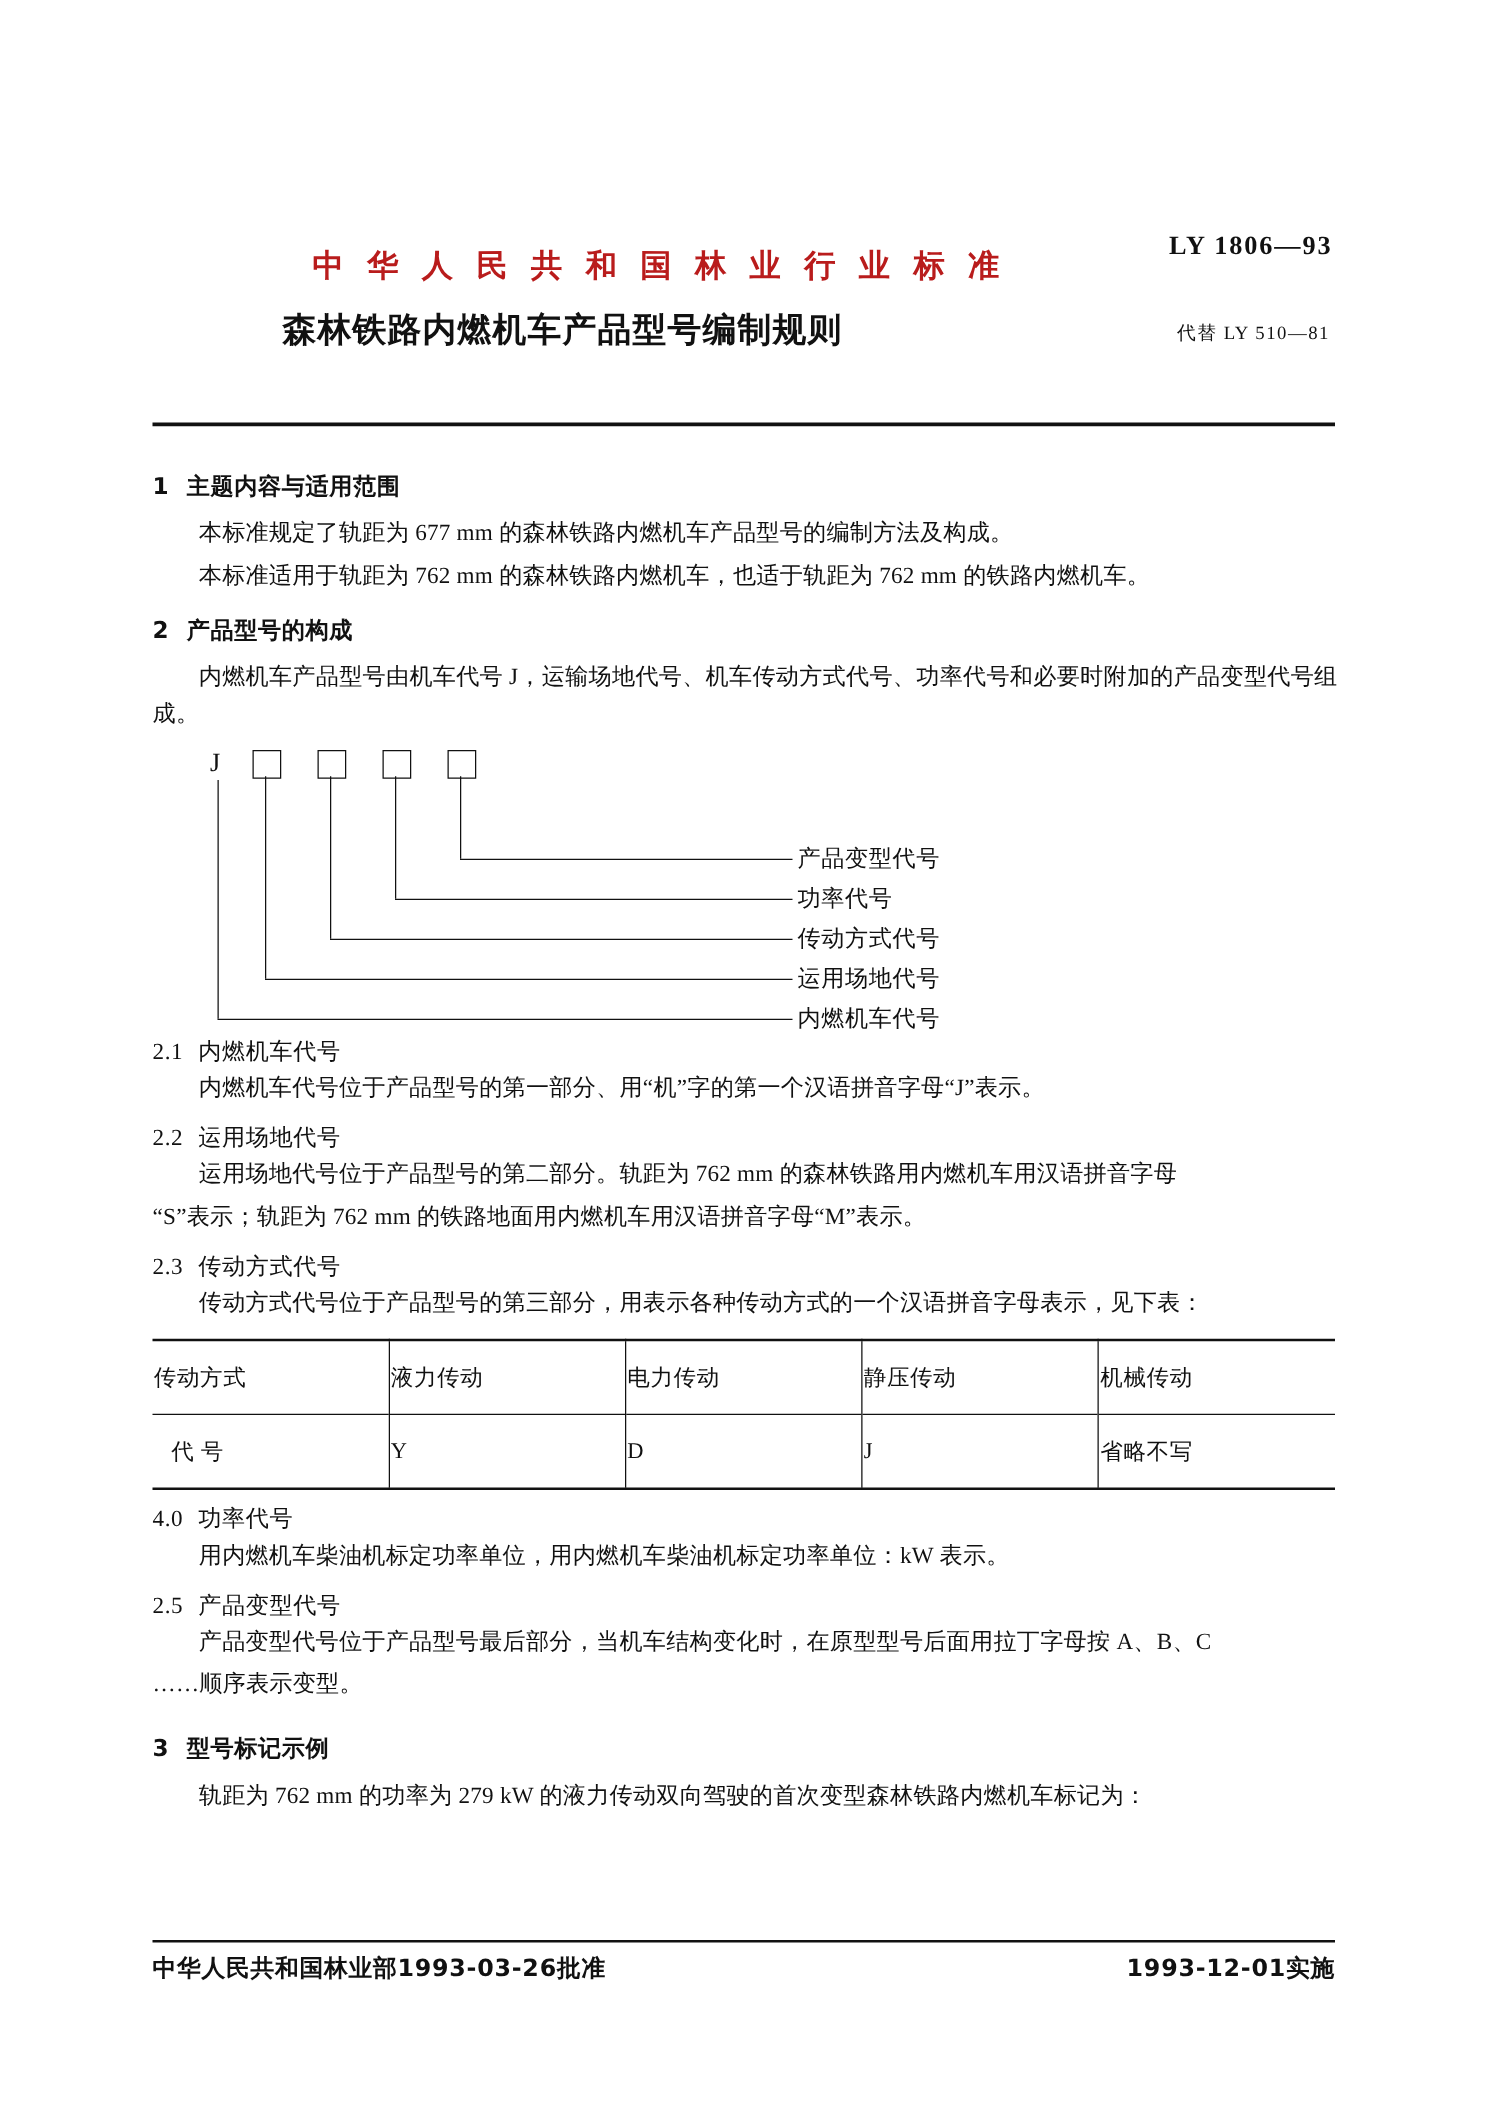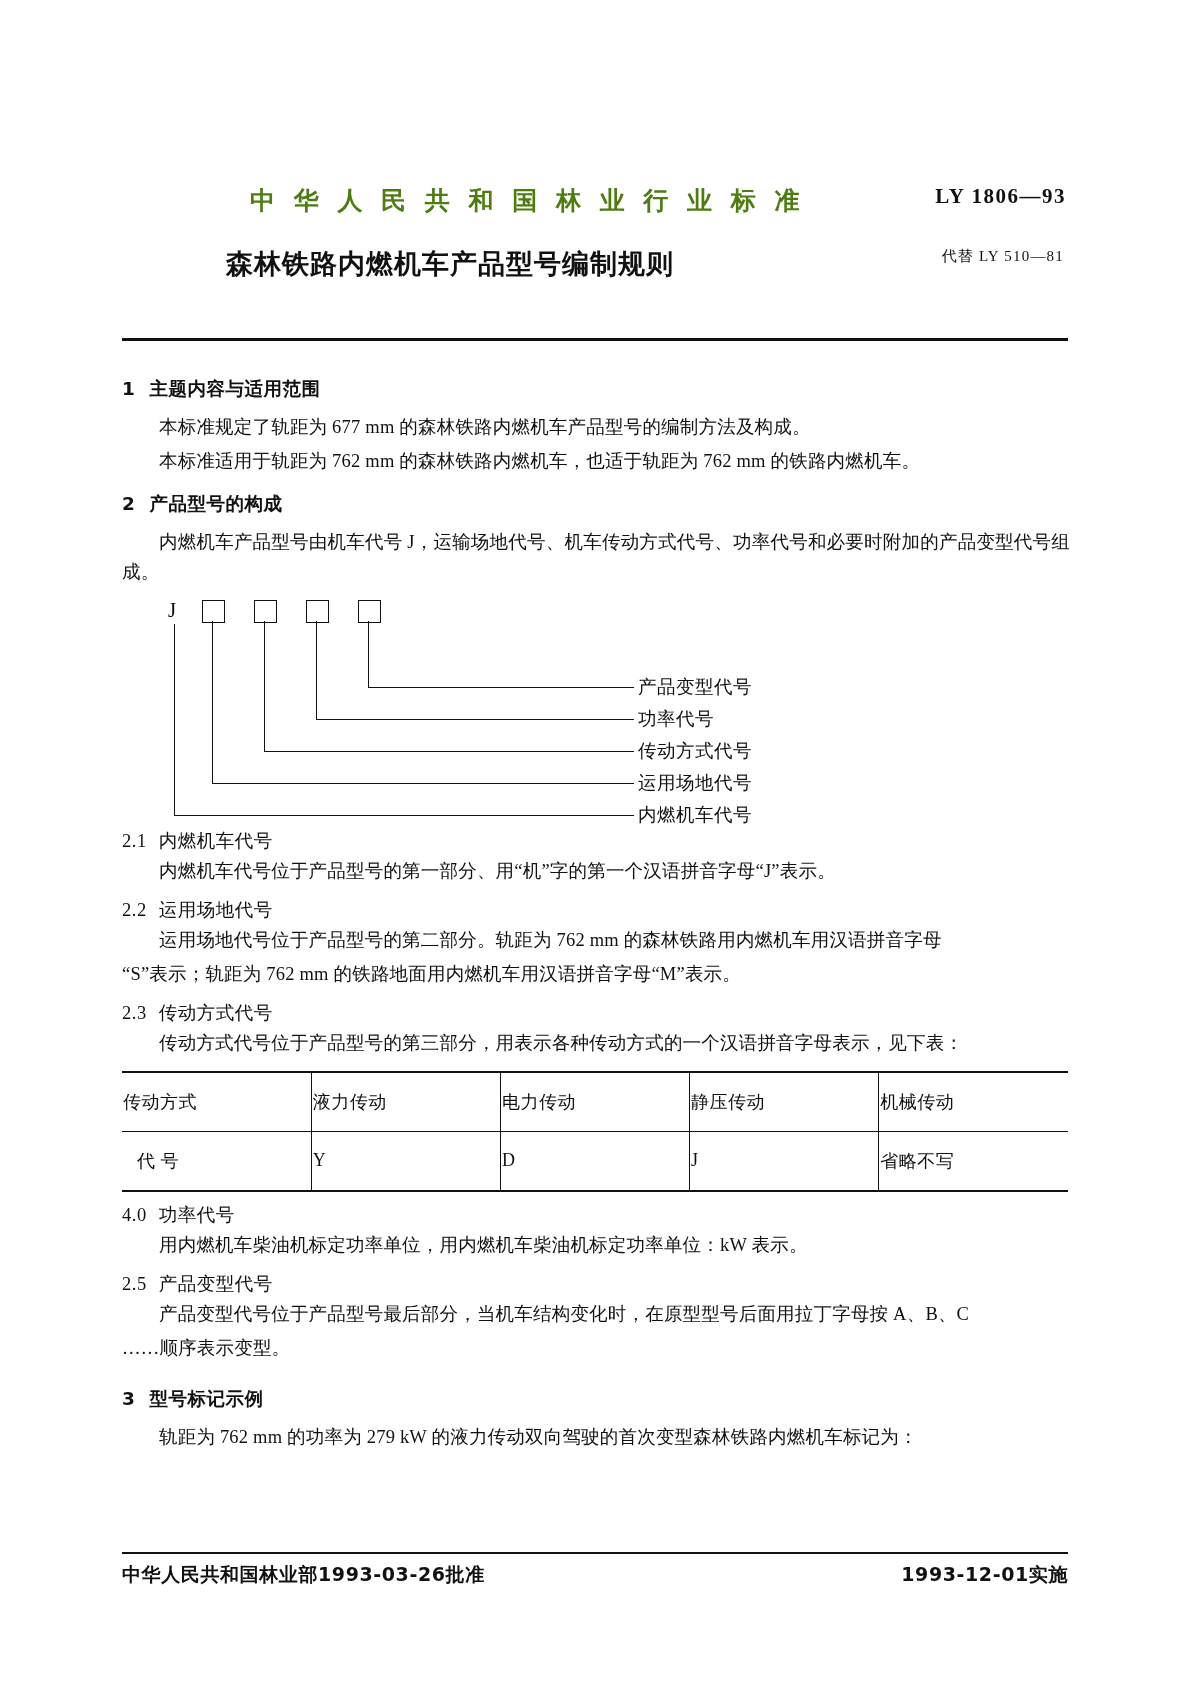--- a/index.html
+++ b/index.html
@@ -32,26 +32,26 @@
 
   
   .masthead {
     position: relative;
     margin-top: 180px;
     height: 120px;
   }
   .std-org {
     position: absolute;
     left: 128px;
-    top: 4px;
+    top: 16px;
     font-family: "DejaVu Sans", "Liberation Sans", sans-serif;
     font-weight: bold;
     font-size: 25px;
     letter-spacing: 5px;
-    color: #4d7c0f;
+    color: #b91c1c;
     white-space: nowrap;
   }
   .std-code {
     position: absolute;
     right: 4px;
     top: 4px;
     font-family: "Liberation Serif", serif;
     font-weight: bold;
     font-size: 21px;
     letter-spacing: 1.5px;
@@ -63,21 +63,21 @@
     top: 66px;
     font-family: "DejaVu Sans", "Liberation Sans", sans-serif;
     font-weight: bold;
     font-size: 27px;
     letter-spacing: 1px;
     white-space: nowrap;
   }
   .std-replaces {
     position: absolute;
     right: 6px;
-    top: 67px;
+    top: 77px;
     font-family: "Liberation Serif", serif;
     font-size: 15px;
     letter-spacing: 1.2px;
     white-space: nowrap;
   }
   .rule {
     position: absolute;
     left: 122px;
     top: 338px;
     width: 946px;

